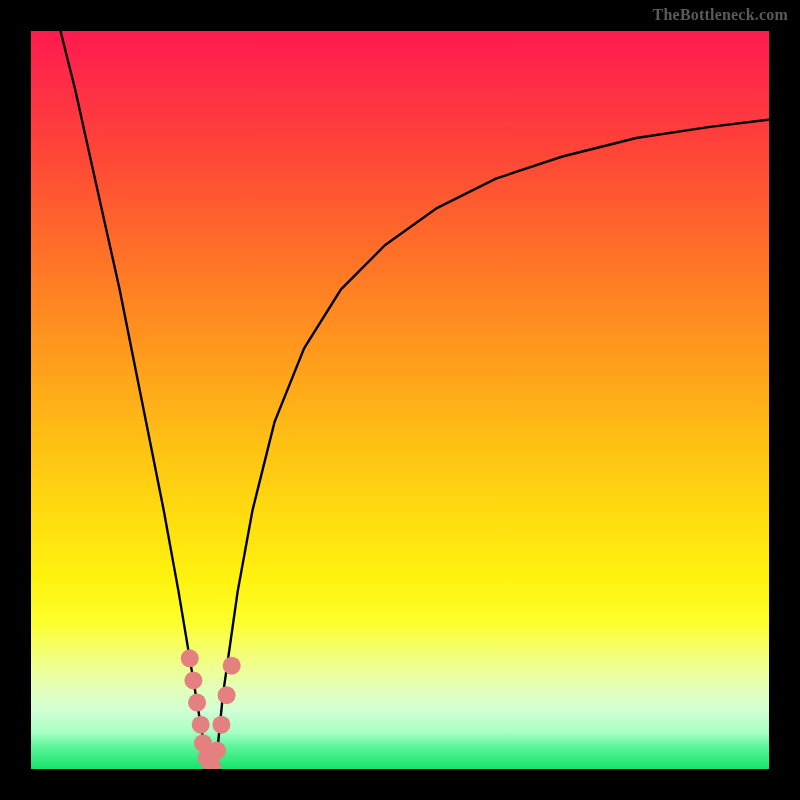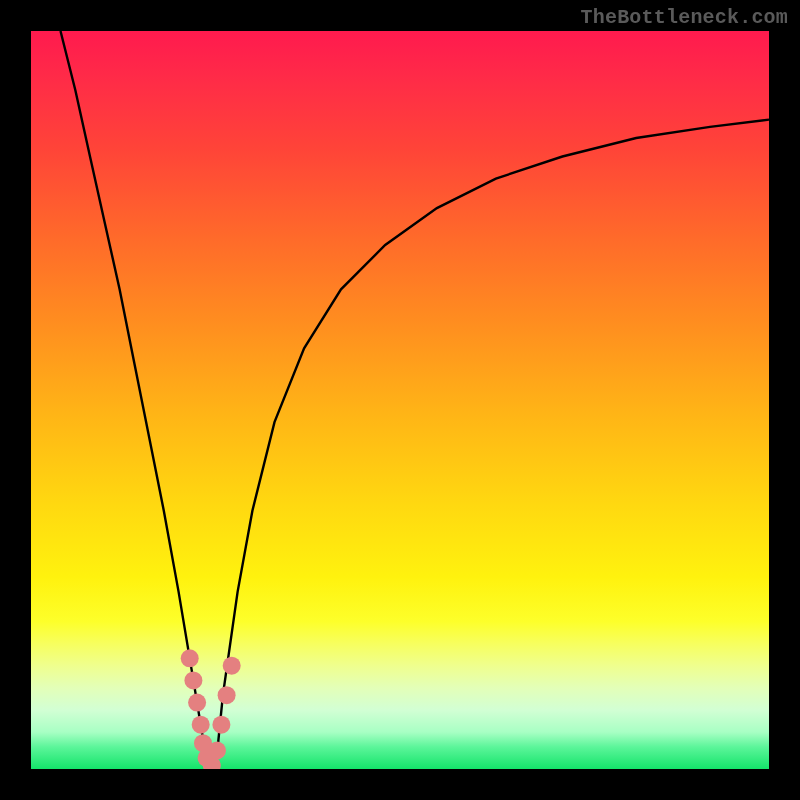--- a/index.html
+++ b/index.html
@@ -38,22 +38,22 @@
       #d2ffd4 92%,
       #a8ffc4 95%,
       #5cf59a 97%,
       #14e46a 100%
     );
   }
   .watermark {
     position: absolute;
     top: 6px;
     right: 12px;
-    font-family: Liberation Mono, monospace;
-    font-size: 20px;
+    font-family: Liberation Serif, serif;
+    font-size: 16px;
     font-weight: 600;
     color: #5a5a5a;
     letter-spacing: 0.2px;
   }
   svg.curves {
     position: absolute;
     left: 0; top: 0;
     width: 100%; height: 100%;
   }
   .curve { fill: none; stroke: #000; stroke-width: 2.4; }

